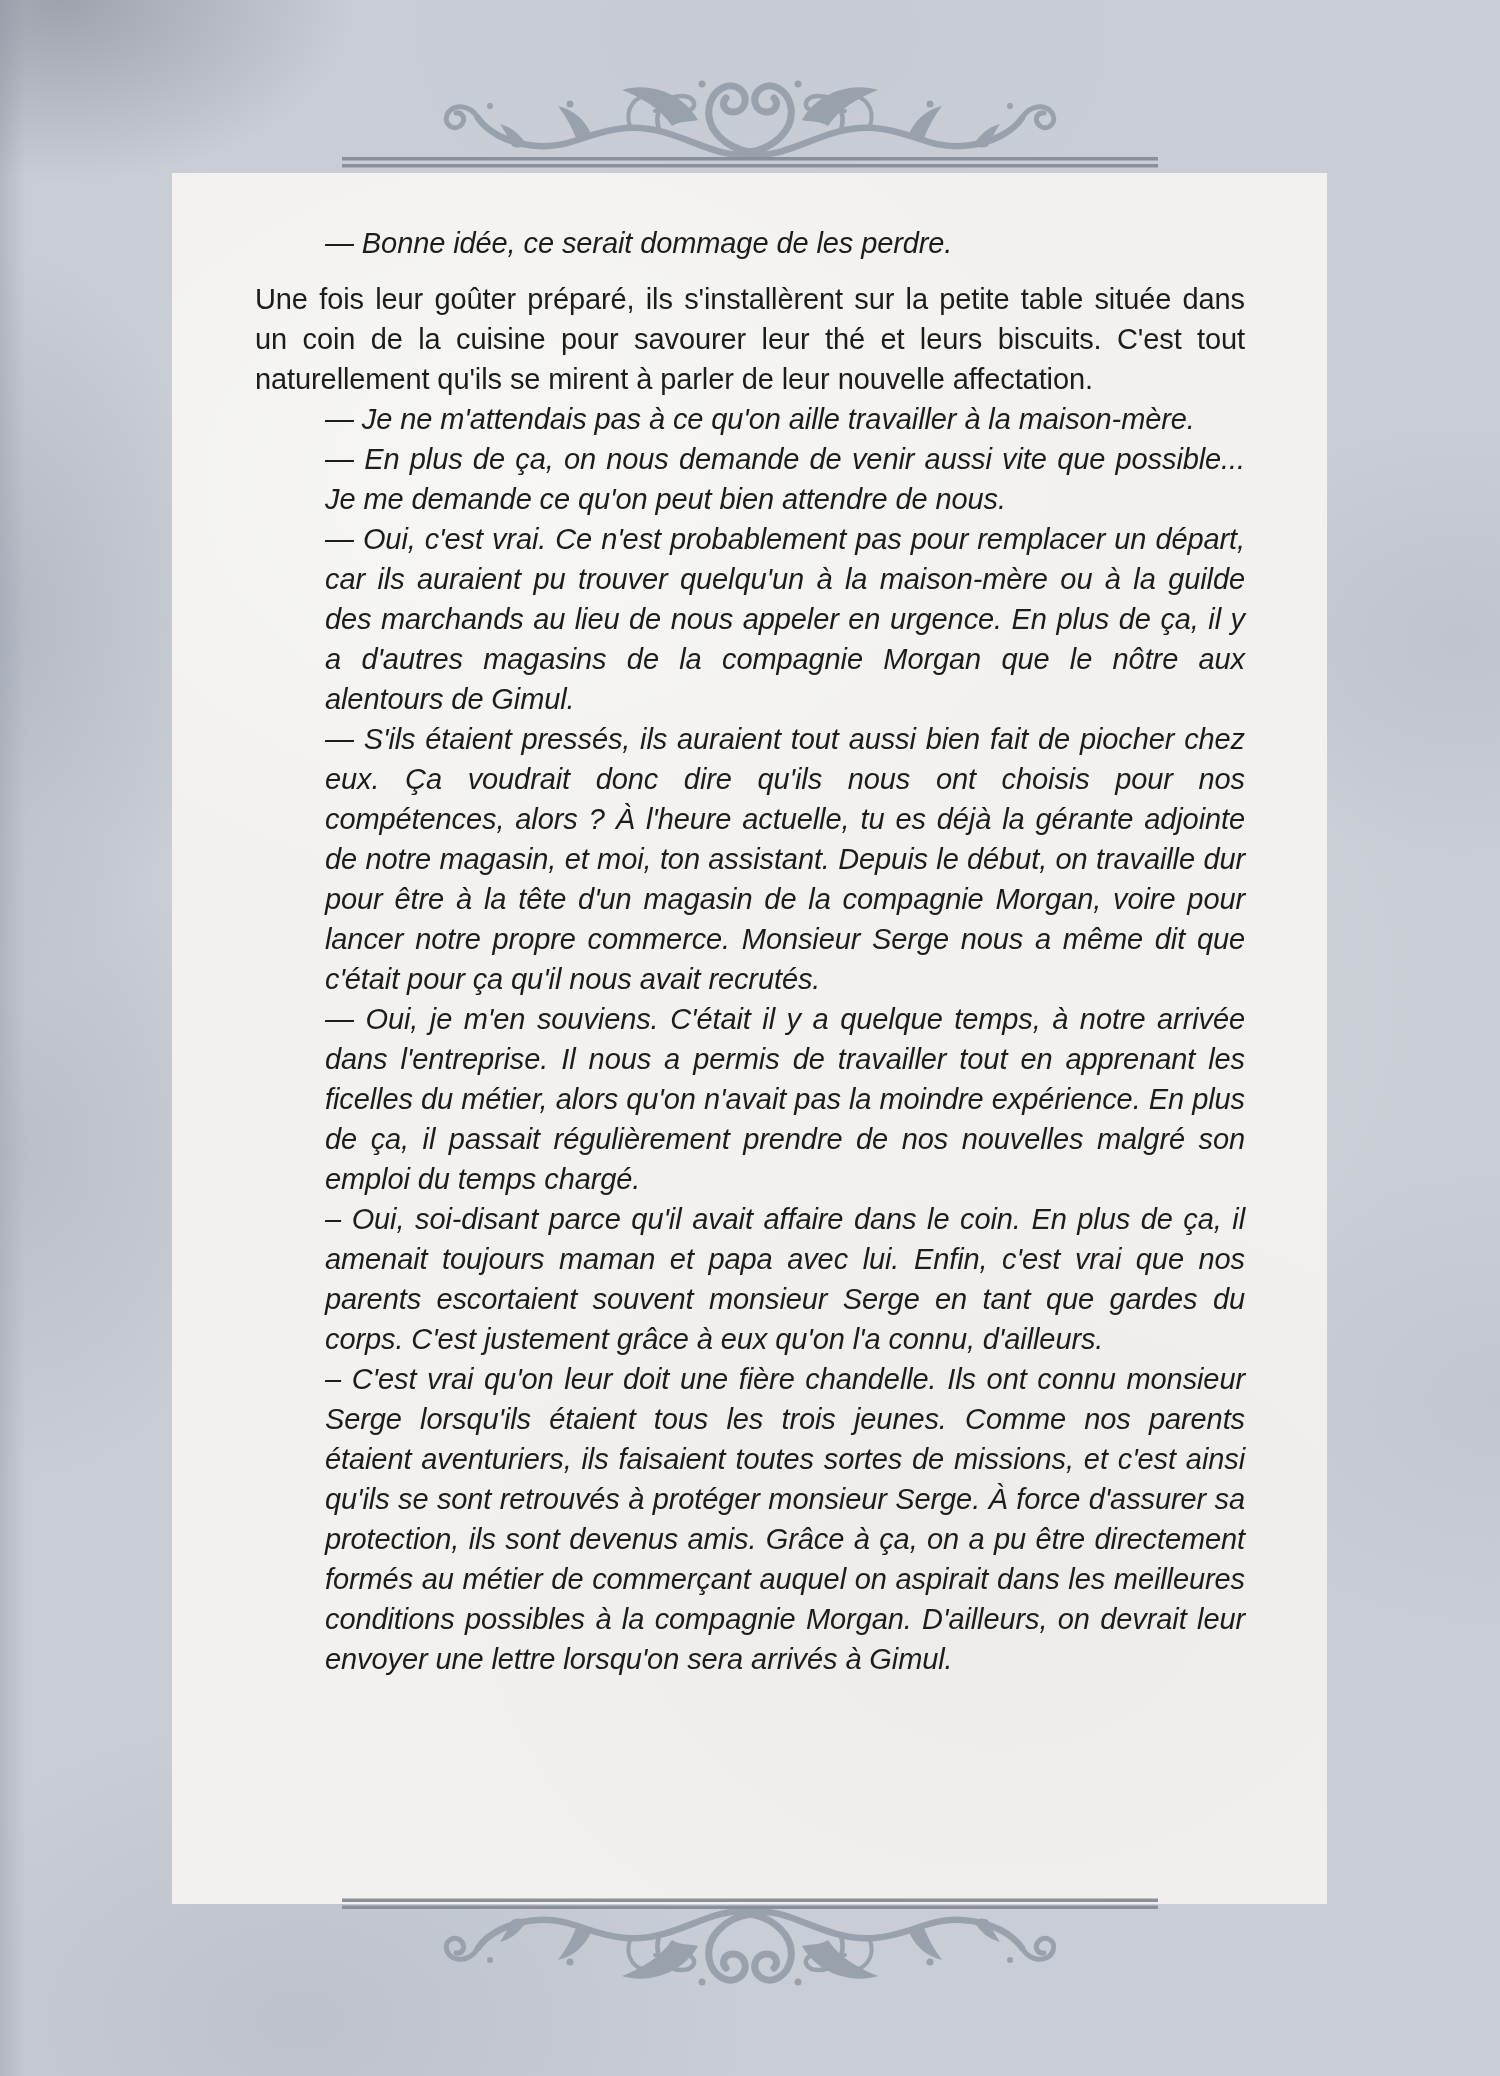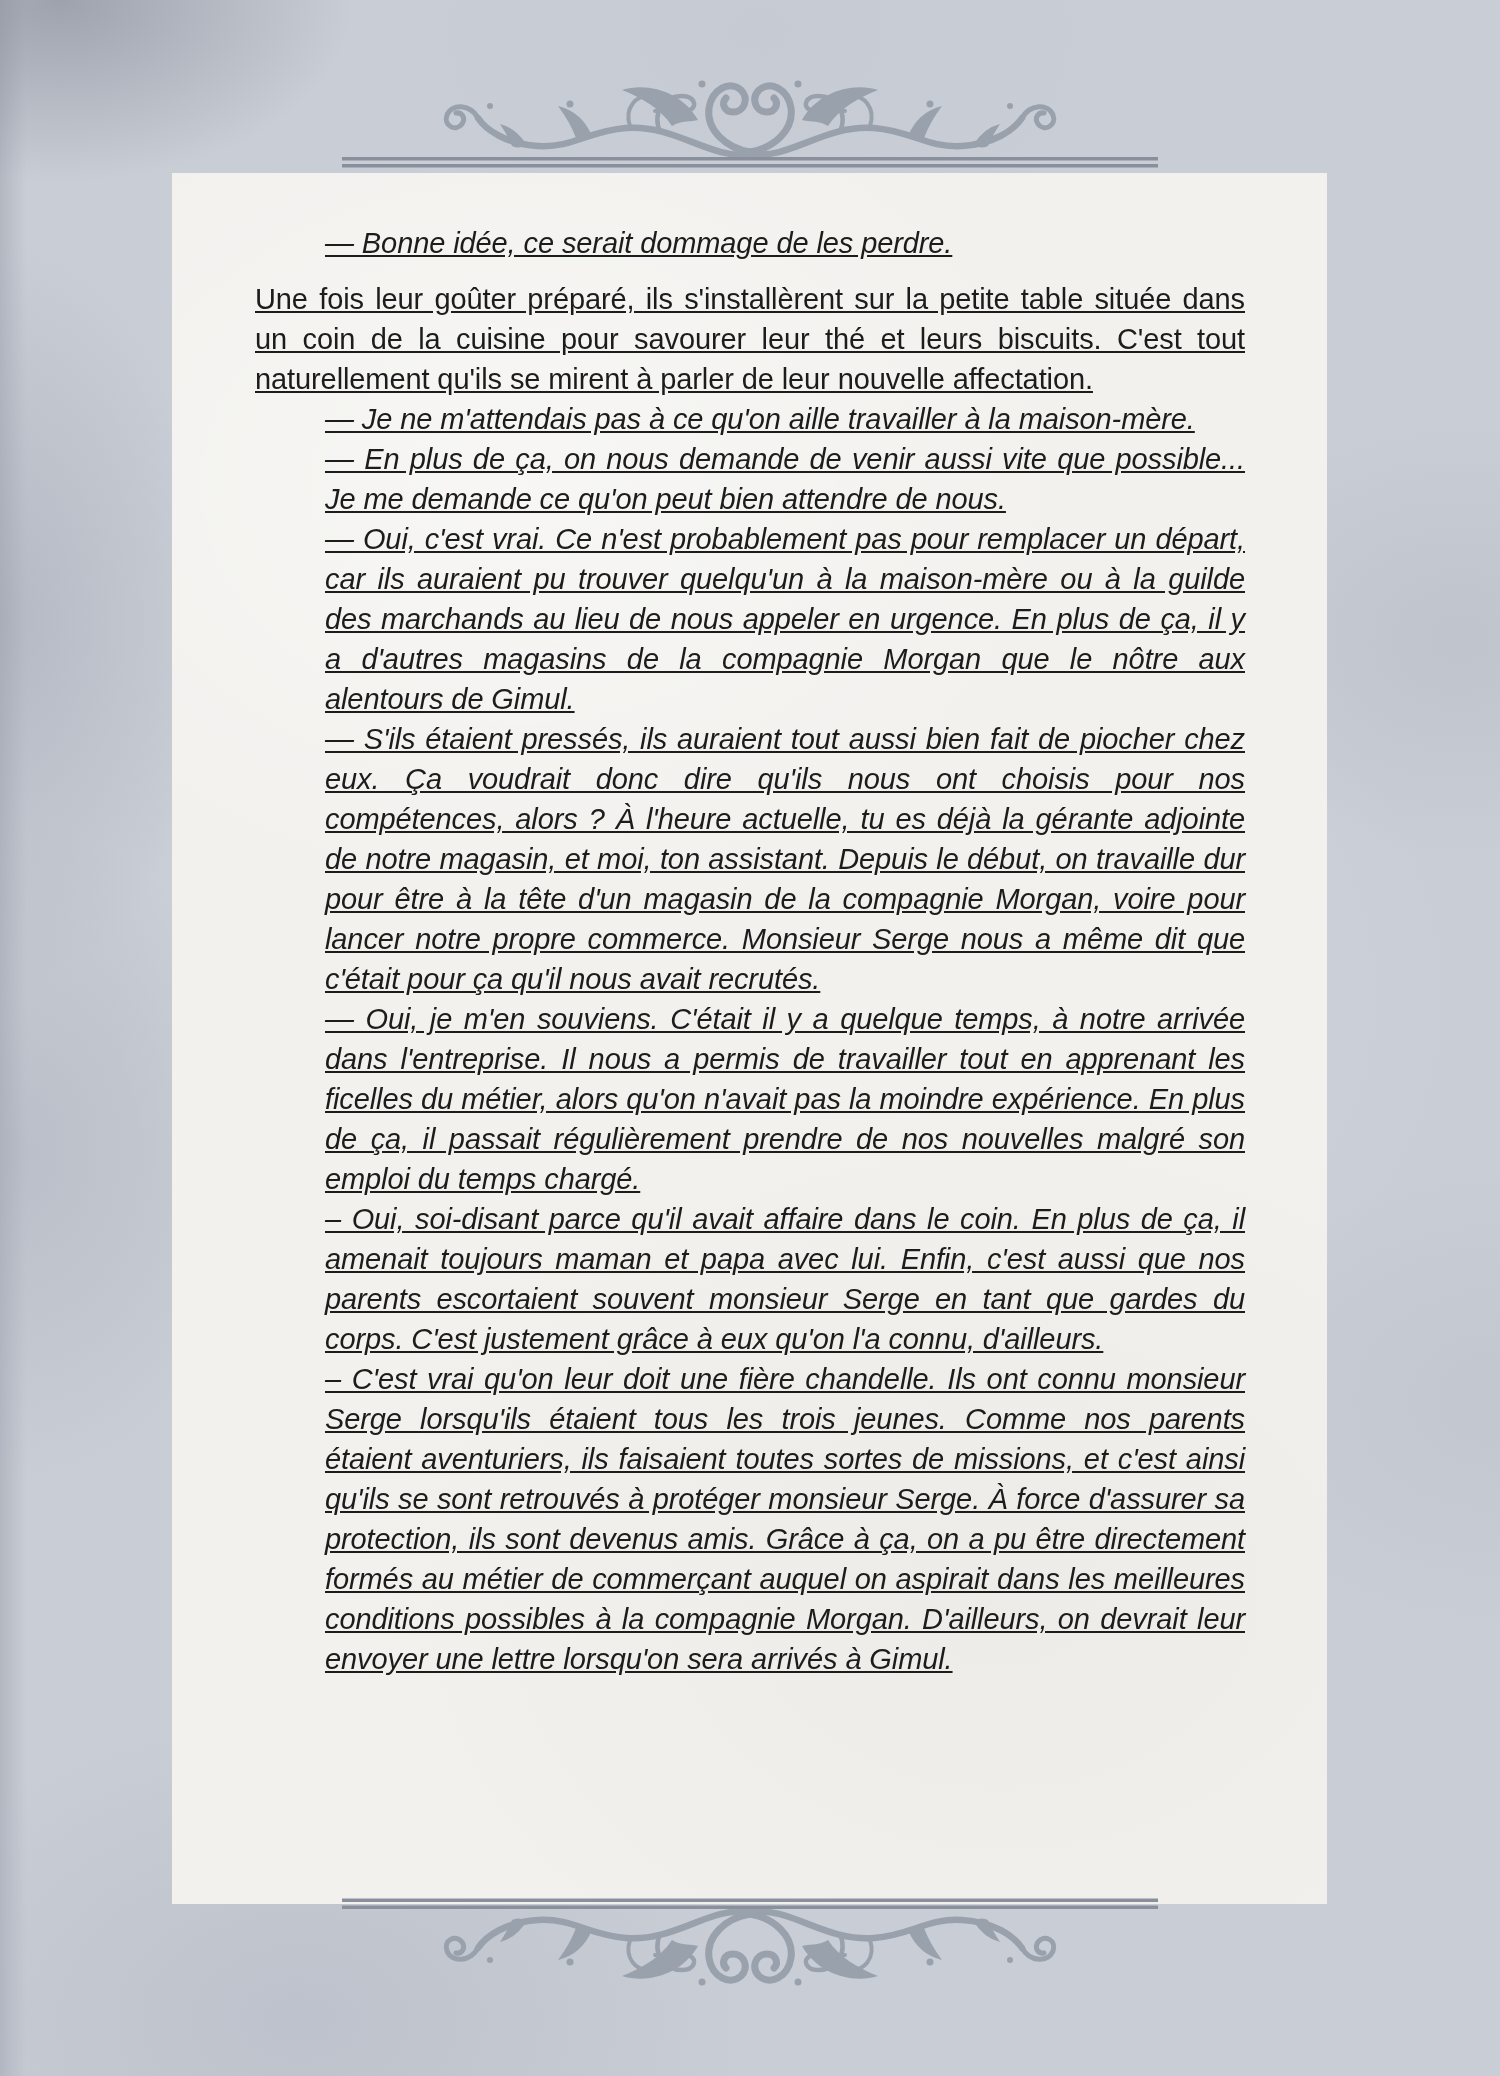--- a/index.html
+++ b/index.html
@@ -22,21 +22,21 @@
   .page-card{
     position:absolute;left:172px;top:173px;width:1155px;height:1731px;
     background-color:#f2f1ee;
     background-image:
       radial-gradient(820px 620px at 30% 18%, rgba(255,255,255,.40), transparent 70%),
       radial-gradient(940px 720px at 72% 82%, rgba(229,227,222,.38), transparent 72%);
   }
   .text-block{
     position:absolute;left:83px;right:82px;top:50px;
     color:#1c1c1c;font-size:29px;line-height:40px;
-    text-align:justify;letter-spacing:-0.1px;text-decoration:underline;
+    text-align:justify;letter-spacing:-0.1px;
   }
   .text-block p{margin:0;}
   .text-block p.dialogue{margin-left:70px;font-style:italic;}
   .text-block p.narration{font-style:normal;}
   .text-block p.gap-before{margin-top:16px;}
   .ornament{
     position:absolute;left:50%;width:840px;height:112px;margin-left:-420px;
   }
   .ornament.top{top:62px;}
   .ornament.bottom{top:1892px;transform:scaleY(-1);}
@@ -79,21 +79,21 @@
 
 <div class="page-card">
   <div class="text-block">
       <p class="dialogue">— Bonne idée, ce serait dommage de les perdre.</p>
       <p class="narration gap-before">Une fois leur goûter préparé, ils s'installèrent sur la petite table située dans un coin de la cuisine pour savourer leur thé et leurs biscuits. C'est tout naturellement qu'ils se mirent à parler de leur nouvelle affectation.</p>
       <p class="dialogue">— Je ne m'attendais pas à ce qu'on aille travailler à la maison-mère.</p>
       <p class="dialogue">— En plus de ça, on nous demande de venir aussi vite que possible... Je me demande ce qu'on peut bien attendre de nous.</p>
       <p class="dialogue">— Oui, c'est vrai. Ce n'est probablement pas pour remplacer un départ, car ils auraient pu trouver quelqu'un à la maison-mère ou à la guilde des marchands au lieu de nous appeler en urgence. En plus de ça, il y a d'autres magasins de la compagnie Morgan que le nôtre aux alentours de Gimul.</p>
       <p class="dialogue">— S'ils étaient pressés, ils auraient tout aussi bien fait de piocher chez eux. Ça voudrait donc dire qu'ils nous ont choisis pour nos compétences, alors ? À l'heure actuelle, tu es déjà la gérante adjointe de notre magasin, et moi, ton assistant. Depuis le début, on travaille dur pour être à la tête d'un magasin de la compagnie Morgan, voire pour lancer notre propre commerce. Monsieur Serge nous a même dit que c'était pour ça qu'il nous avait recrutés.</p>
       <p class="dialogue">— Oui, je m'en souviens. C'était il y a quelque temps, à notre arrivée dans l'entreprise. Il nous a permis de travailler tout en apprenant les ficelles du métier, alors qu'on n'avait pas la moindre expérience. En plus de ça, il passait régulièrement prendre de nos nouvelles malgré son emploi du temps chargé.</p>
-      <p class="dialogue">– Oui, soi-disant parce qu'il avait affaire dans le coin. En plus de ça, il amenait toujours maman et papa avec lui. Enfin, c'est aussi que nos parents escortaient souvent monsieur Serge en tant que gardes du corps. C'est justement grâce à eux qu'on l'a connu, d'ailleurs.</p>
+      <p class="dialogue">– Oui, soi-disant parce qu'il avait affaire dans le coin. En plus de ça, il amenait toujours maman et papa avec lui. Enfin, c'est vrai que nos parents escortaient souvent monsieur Serge en tant que gardes du corps. C'est justement grâce à eux qu'on l'a connu, d'ailleurs.</p>
       <p class="dialogue">– C'est vrai qu'on leur doit une fière chandelle. Ils ont connu monsieur Serge lorsqu'ils étaient tous les trois jeunes. Comme nos parents étaient aventuriers, ils faisaient toutes sortes de missions, et c'est ainsi qu'ils se sont retrouvés à protéger monsieur Serge. À force d'assurer sa protection, ils sont devenus amis. Grâce à ça, on a pu être directement formés au métier de commerçant auquel on aspirait dans les meilleures conditions possibles à la compagnie Morgan. D'ailleurs, on devrait leur envoyer une lettre lorsqu'on sera arrivés à Gimul.</p>
     </div>
 </div>
 
 <div class="ornament top">
   <svg viewBox="0 0 840 112">
       <use href="#flourish-full"></use>
     </svg>
 </div>
 

